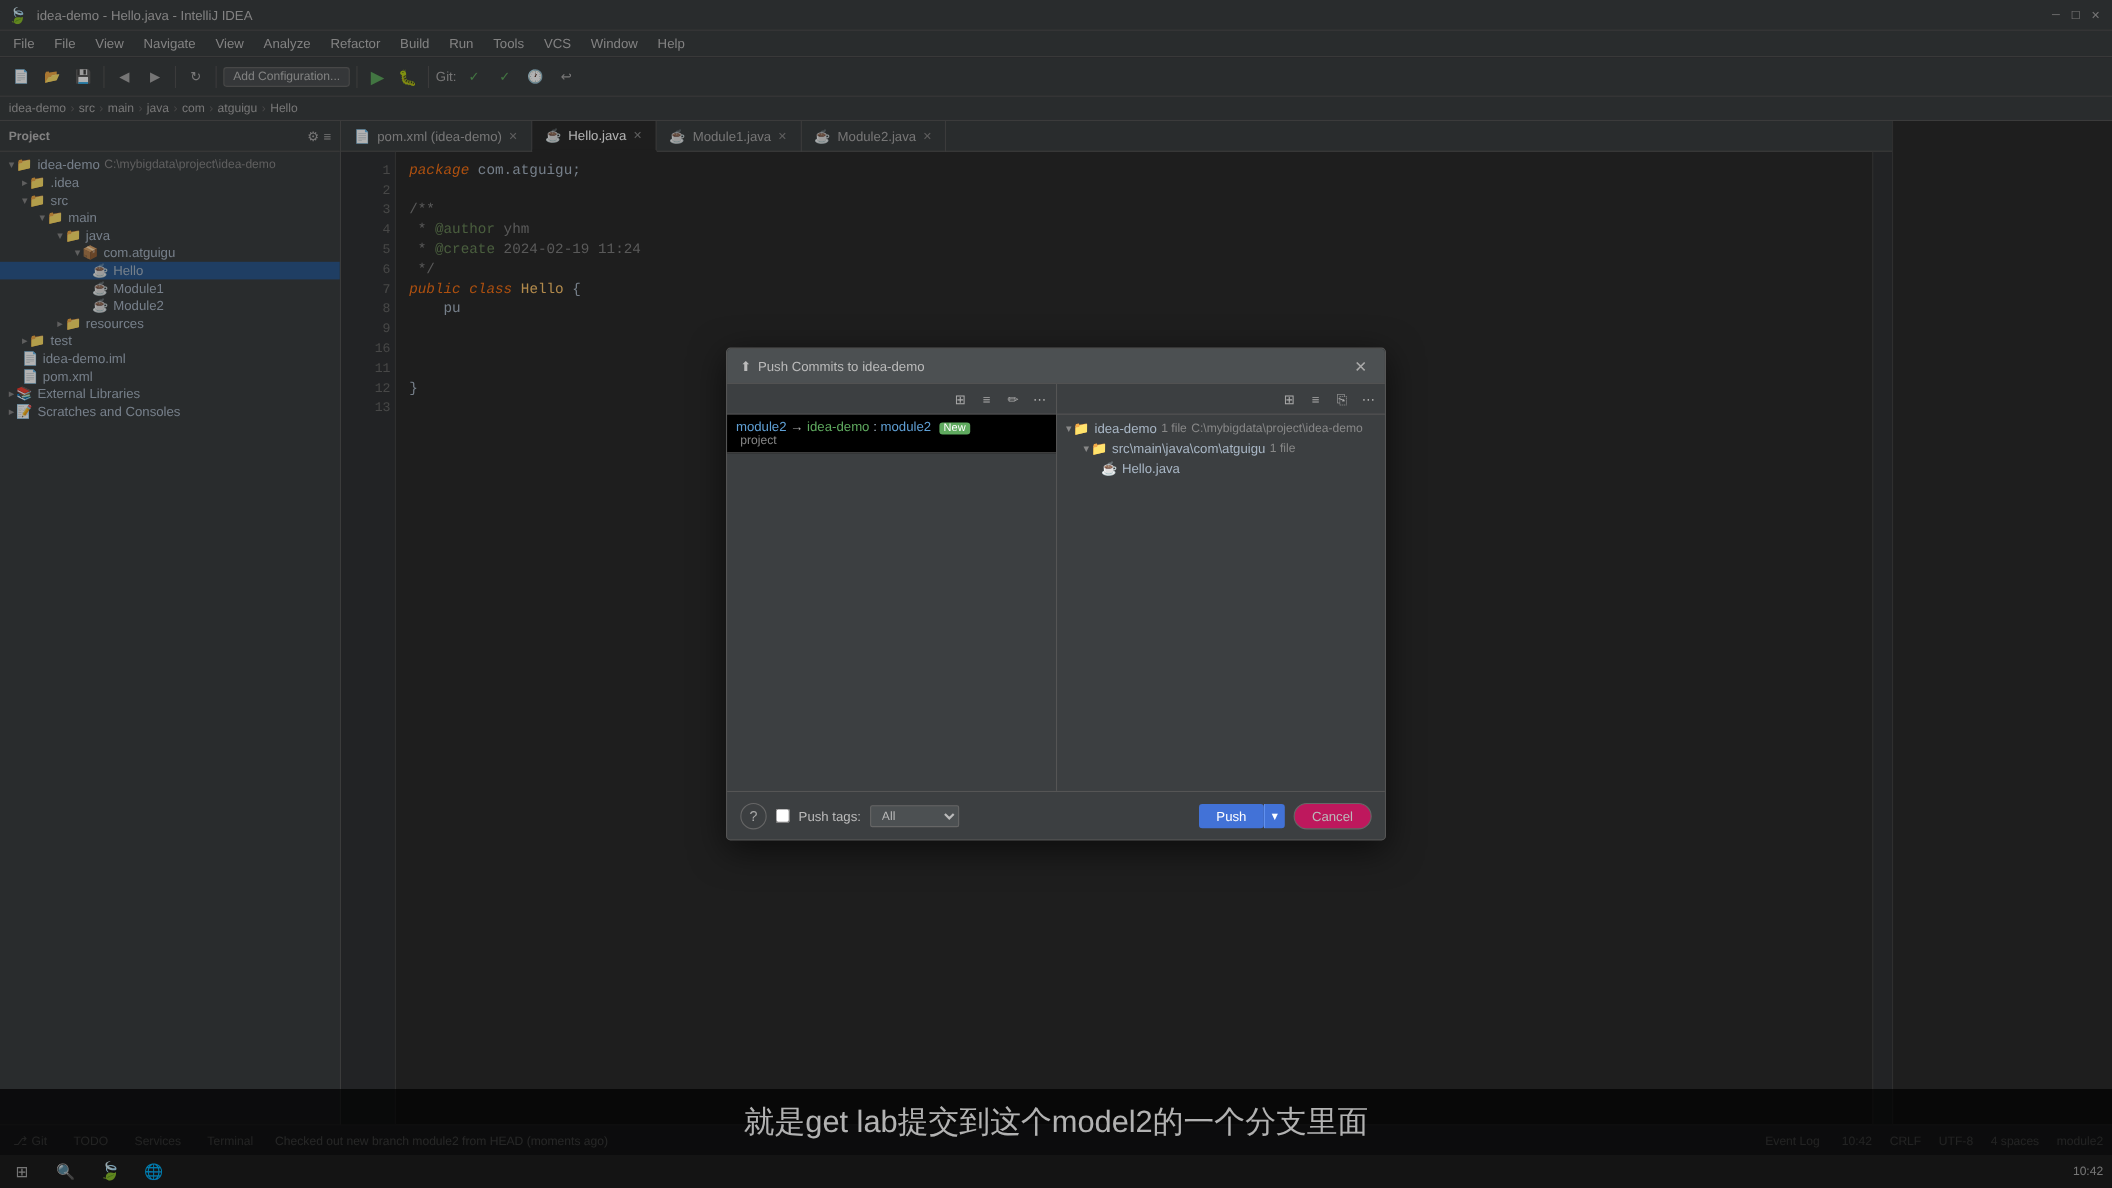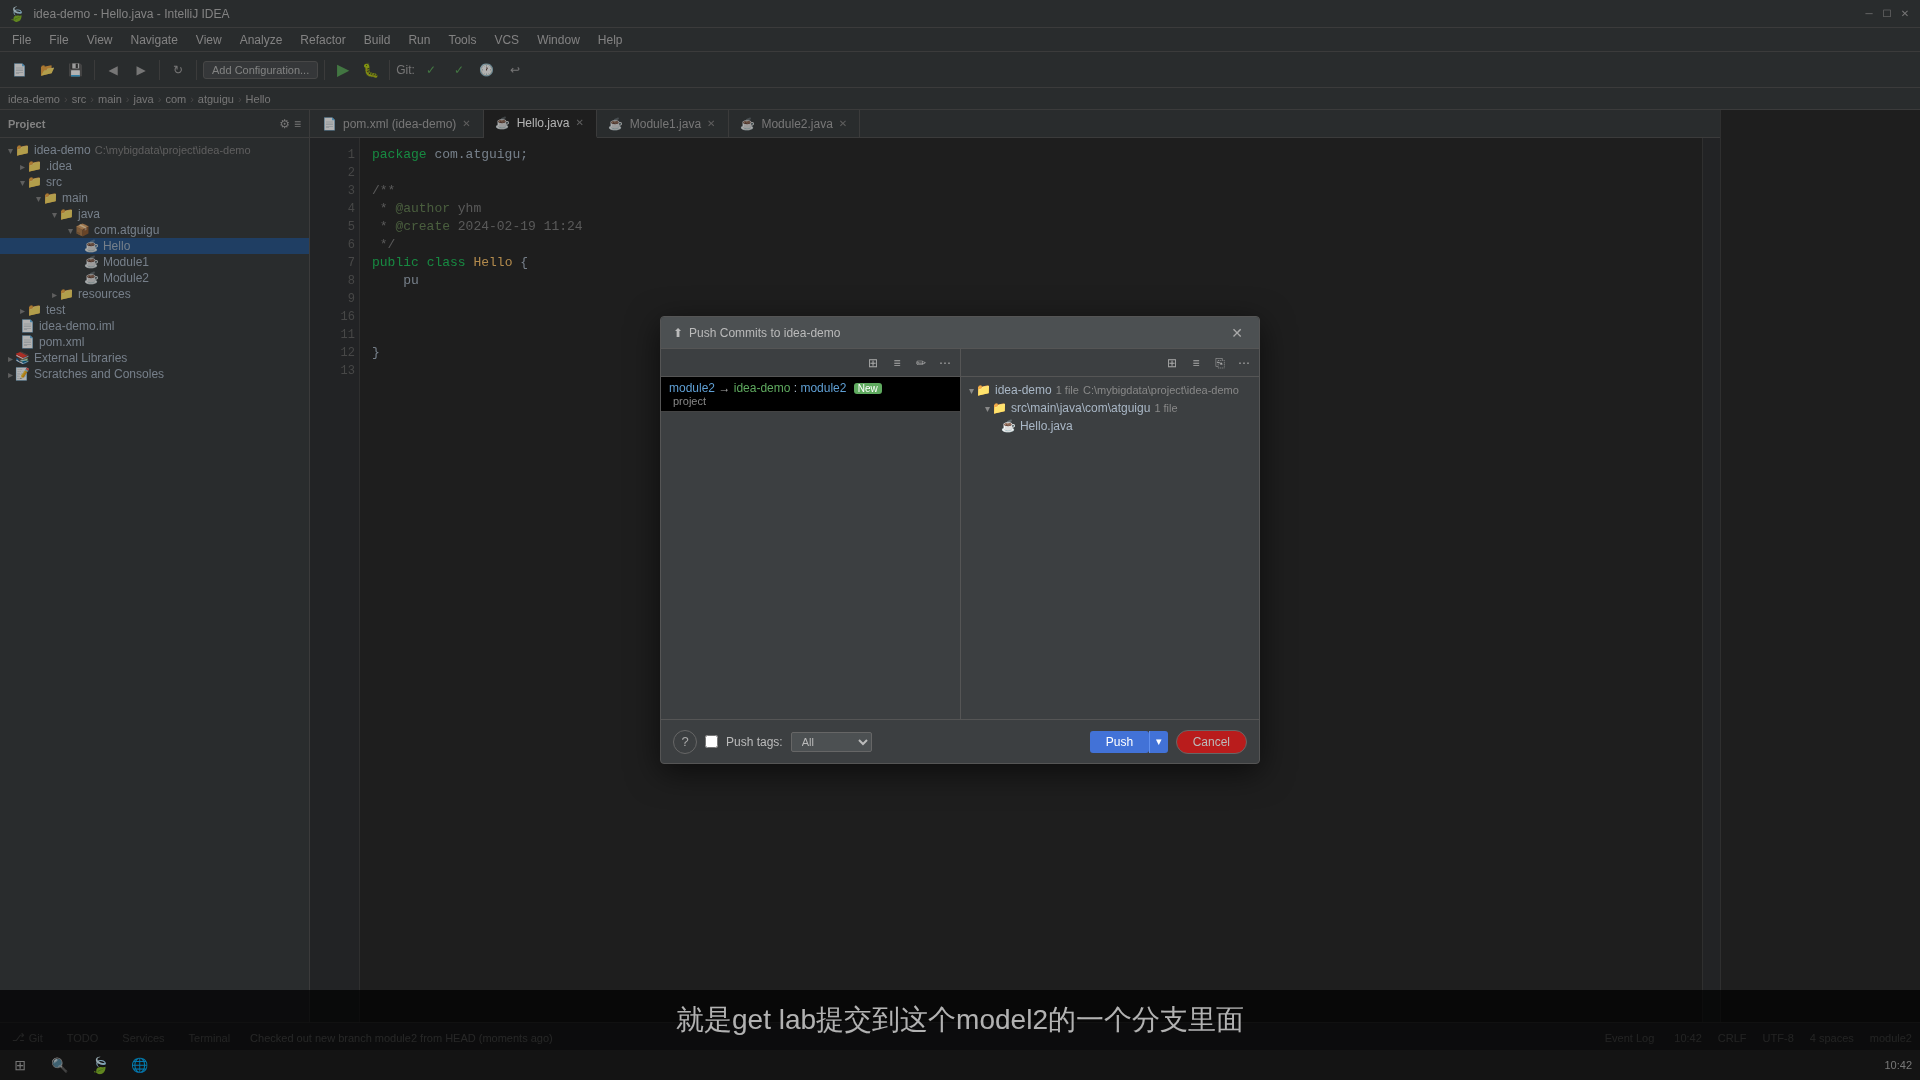--- a/index.html
+++ b/index.html
@@ -219,21 +219,21 @@
     #code-content {
       flex: 1;
       padding: 8px 12px;
       font-family: 'Courier New', monospace;
       font-size: 13px;
       line-height: 18px;
       color: #a9b7c6;
       overflow: auto;
     }
     .code-line { white-space: pre; }
-    .kw { color: #22c55e; }
+    .kw { color: #f97316; font-style: italic; }
     .annotation { color: #6a8759; text-align: right; }
     .comment { color: #808080; }
     .class-name { color: #ffc66d; }
 
     
     #right-gutter {
       width: 18px;
       background: #313335;
       border-left: 1px solid #444;
     }
@@ -533,21 +533,21 @@
       background: #4272d7;
       border: none;
       border-left: 1px solid #6090ef;
       color: #fff;
       padding: 4px 6px;
       border-radius: 0 3px 3px 0;
       cursor: pointer;
       font-size: 11px;
     }
     .btn-cancel {
-      background: #b91c1c;
+      background: #be185d;
       color: #bbb;
       border: 1px solid #666;
       padding: 4px 16px;
       border-radius: 12px;
       cursor: pointer;
       font-size: 12px;
     }
 
     
     #right-fade {

